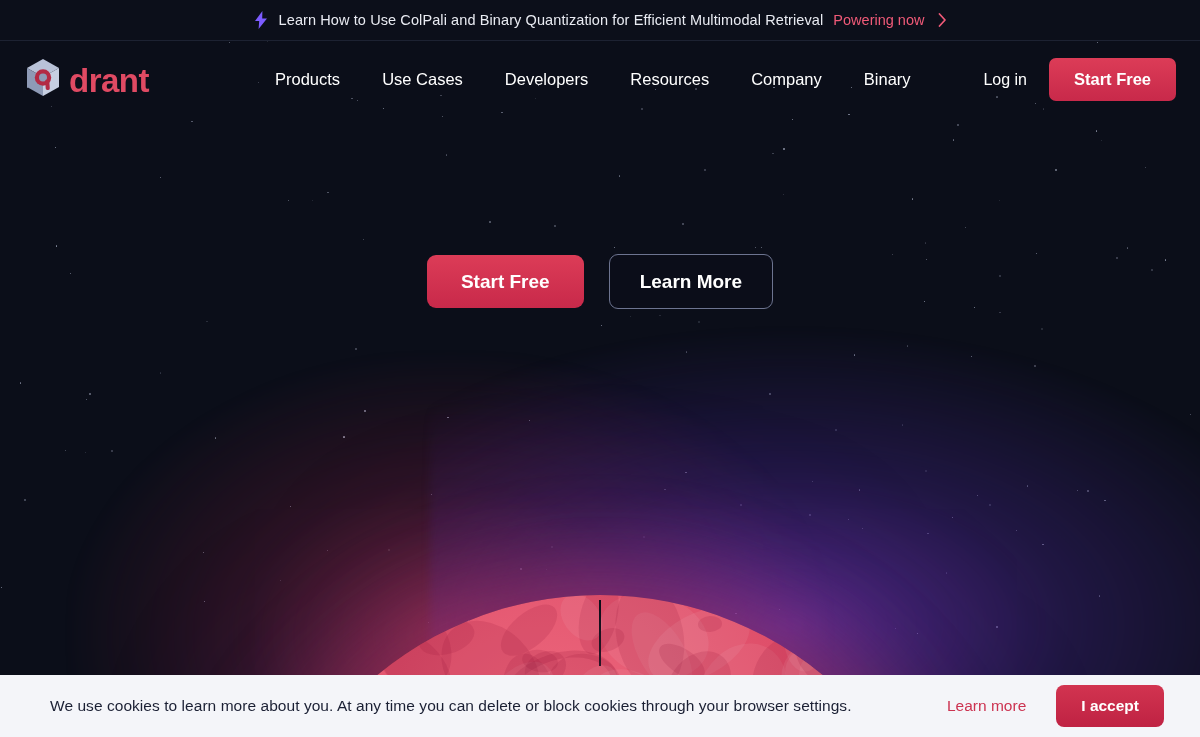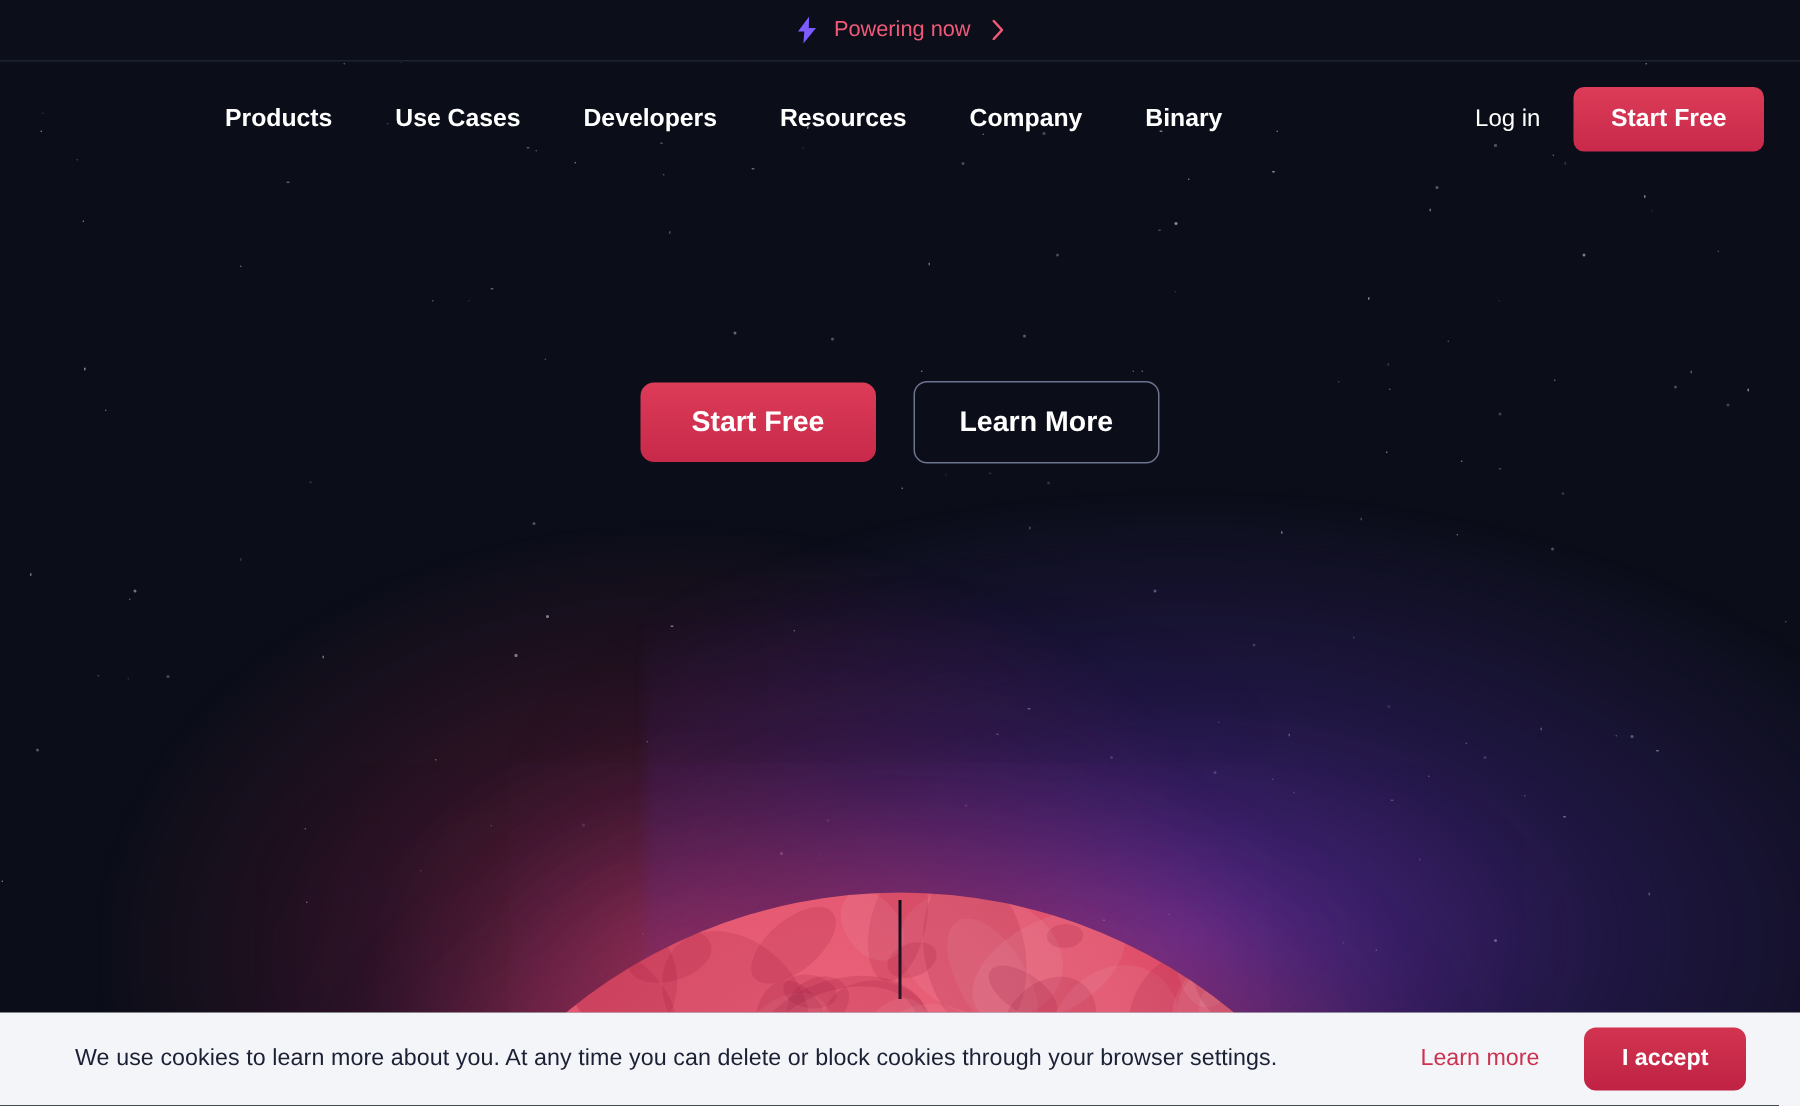--- a/index.html
+++ b/index.html
@@ -43,21 +43,20 @@
     padding:0 24px 0 24px;
   }
   .logo-wrap{ display:flex; align-items:center; gap:7px; text-decoration:none; }
   .logo-word{
     font-size:33px; font-weight:700; color:#e04a63; letter-spacing:-.5px;
     line-height:1; position:relative; top:1px;
   }
   .main-nav{
     display:flex; align-items:center; gap:0;
     margin-left:105px;
-    font-weight:bold;
   }
   .nav-item{
     font-size:16.5px; color:#ffffff; text-decoration:none;
     padding:0 21px; white-space:nowrap;
   }
   .header-right{
     margin-left:auto; display:flex; align-items:center; gap:22px;
   }
   .login-link{ font-size:16px; color:#fff; text-decoration:none; }
   .btn-primary{
@@ -378,29 +377,48 @@
       <div class="mottle dark" style="width: 88.2135px; height: 51.7559px; left: 120.384px; top: 43.7548px; transform: rotate(42.4694deg);"></div>
     </div>
 </div>
 
 <div id="announcement-bar">
   <span class="bolt">
     <svg width="14" height="18" viewBox="0 0 14 18" aria-hidden="true">
       <path d="M8.4 0 L1 10 h4.2 L4.6 18 L13 7.6 H8.2 Z" fill="#7c5cff"></path>
     </svg>
   </span>
+  <span class="ann-text">Learn How to Use ColPali and Binary Quantization for Efficient Multimodal Retrieval</span>
   <a class="ann-link" href="#">Powering now</a>
   <span class="chev">
     <svg width="9" height="14" viewBox="0 0 9 14" aria-hidden="true">
       <path d="M1.5 1 L7 7 L1.5 13" fill="none" stroke="#f05a78" stroke-width="1.7" stroke-linecap="round" stroke-linejoin="round"></path>
     </svg>
   </span>
 </div>
 
 <header id="site-header">
+  <a class="logo-wrap" href="#">
+    <span>
+      <svg width="38" height="42" viewBox="0 0 38 42" aria-hidden="true">
+
+        <path d="M19 2 L35 11 L19 20 L3 11 Z" fill="#b9c2d8"></path>
+
+        <path d="M3 11 L19 20 L19 39 L3 30 Z" fill="#8e9ab6"></path>
+
+        <path d="M35 11 L35 30 L19 39 L19 20 Z" fill="#c7cfe2"></path>
+
+        <circle cx="19" cy="20.5" r="8.2" fill="#b32a44"></circle>
+        <circle cx="19" cy="20.5" r="4.0" fill="#8e9ab6"></circle>
+
+        <rect x="21.4" y="22.5" width="4.1" height="10.5" rx="1.6" fill="#b32a44" transform="rotate(-4 23 27)"></rect>
+      </svg>
+    </span>
+    <span class="logo-word">drant</span>
+  </a>
 
   <nav class="main-nav">
     <a class="nav-item" href="#">Products</a>
     <a class="nav-item" href="#">Use Cases</a>
     <a class="nav-item" href="#">Developers</a>
     <a class="nav-item" href="#">Resources</a>
     <a class="nav-item" href="#">Company</a>
     <a class="nav-item" href="#">Binary</a>
   </nav>
 

